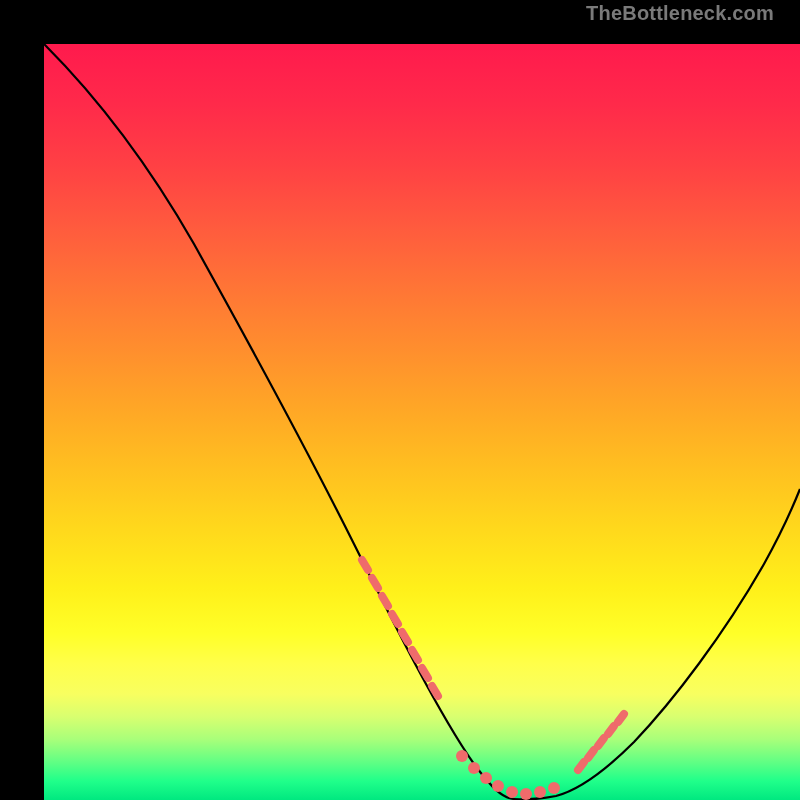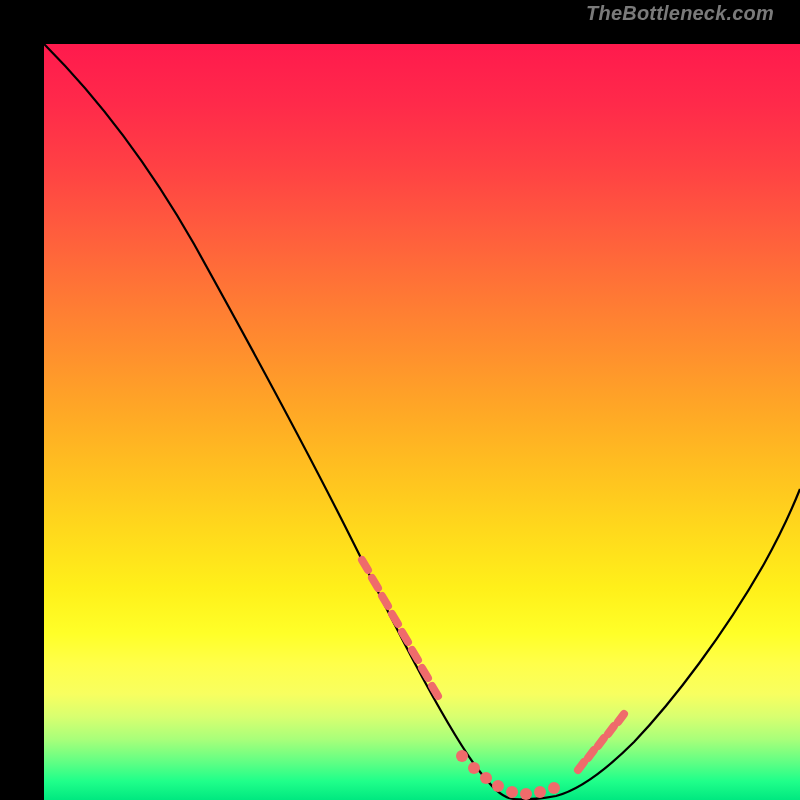--- a/index.html
+++ b/index.html
@@ -54,21 +54,20 @@
   }
   .watermark {
     position: absolute;
     top: 2px;
     right: 26px;
     color: #7a7a7a;
     font-size: 20px;
     font-weight: 600;
     letter-spacing: 0.2px;
     user-select: none;
-    font-style: italic;
   }
   svg.curve {
     position: absolute;
     inset: 0;
     width: 756px;
     height: 756px;
   }
 </style>
 </head>
 <body>

